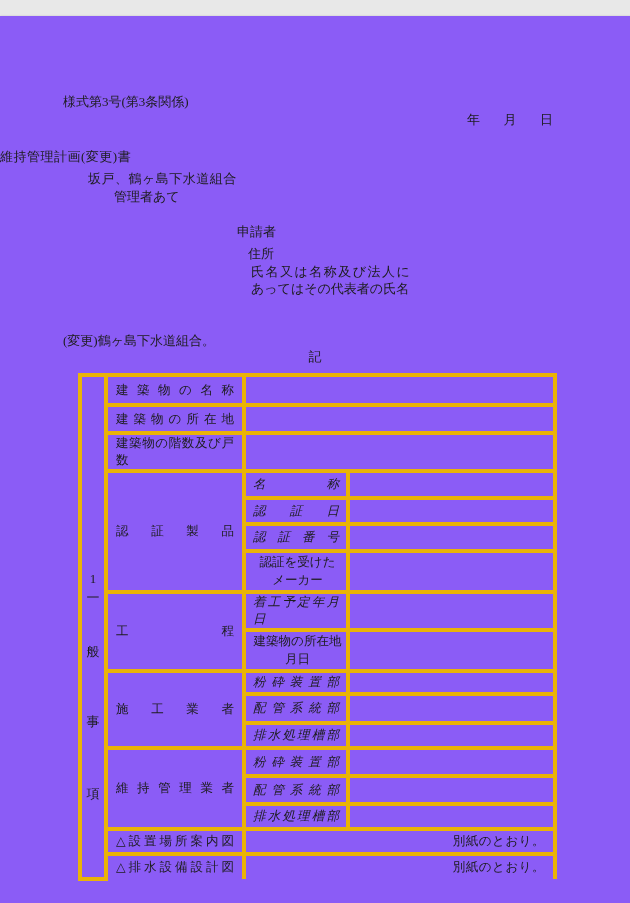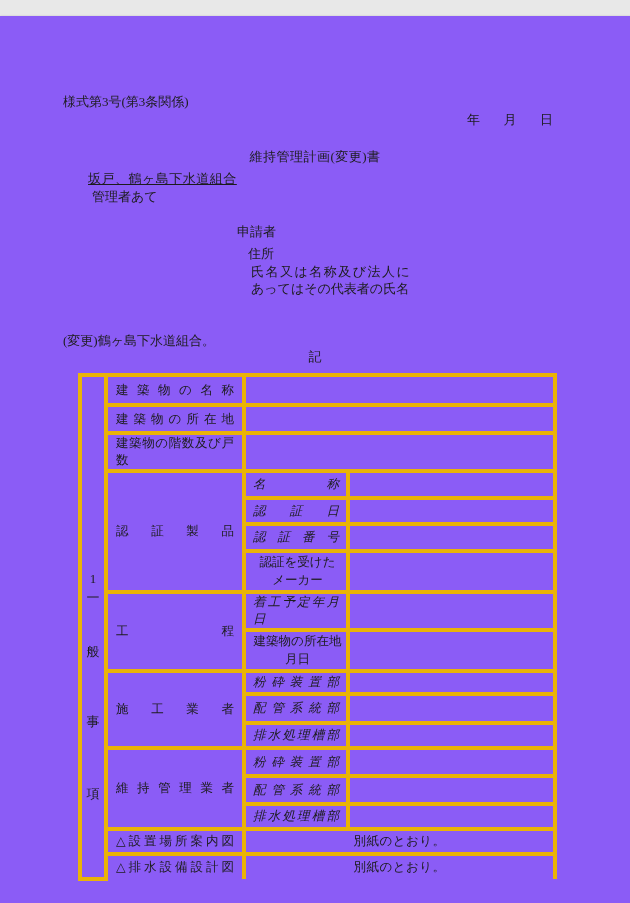--- a/index.html
+++ b/index.html
@@ -12,23 +12,23 @@
     font-family: "Liberation Serif", "DejaVu Serif", serif;
     color: #1c1c1c;
     overflow: hidden;
     box-shadow: 0 0 2px rgba(0,0,0,0.15);
     padding-left: 40px;
   }
   .abs { position: absolute; font-size: 13px; line-height: 1.15; white-space: nowrap; }
 
   .form-number { left: 63px; top: 79px; }
   .date-line   { left: 467px; top: 97px; width: 86px; display: flex; justify-content: space-between; }
-  .doc-title   { left: 0; top: 134px; width: 630px; text-align: center; letter-spacing: 0.5px; white-space: nowrap; }
-  .org         { left: 88px; top: 156px; letter-spacing: 0.5px; text-decoration: underline; }
-  .to          { left: 92px; top: 174px; }
+  .doc-title   { left: 0; top: 134px; width: 630px; letter-spacing: 0.5px; white-space: nowrap; }
+  .org         { left: 88px; top: 156px; letter-spacing: 0.5px; }
+  .to          { left: 114px; top: 174px; }
   .applicant   { left: 237px; top: 209px; }
   .addr        { left: 248px; top: 231px; }
   .name-note1  { left: 251px; top: 249px; letter-spacing: 1.5px; }
   .name-note2  { left: 251px; top: 266px; }
   .para1       { left: 78px;  top: 299px; letter-spacing: 0.1px; }
   .para2       { left: 63px;  top: 318px; }
   .record      { left: 0; top: 334px; width: 630px; text-align: center; }
 
   table.main {
     position: absolute;
@@ -58,21 +58,21 @@
   }
   .wrap-cell {
     white-space: pre-line;
     text-align: center;
     text-align-last: auto;
     line-height: 1.4;
     padding: 1px 4px 1px 7px;
   }
   .value-cell { padding: 0 6px; }
   .attach-value {
-    text-align: center;
+    text-align: right;
     text-align-last: auto;
     padding: 0 8px;
     letter-spacing: 0.5px;
   }
   .section-cell { padding: 0; vertical-align: top; border-bottom: none; }
   .section-inner {
     display: flex;
     flex-direction: column;
     align-items: center;
     font-size: 13px;

